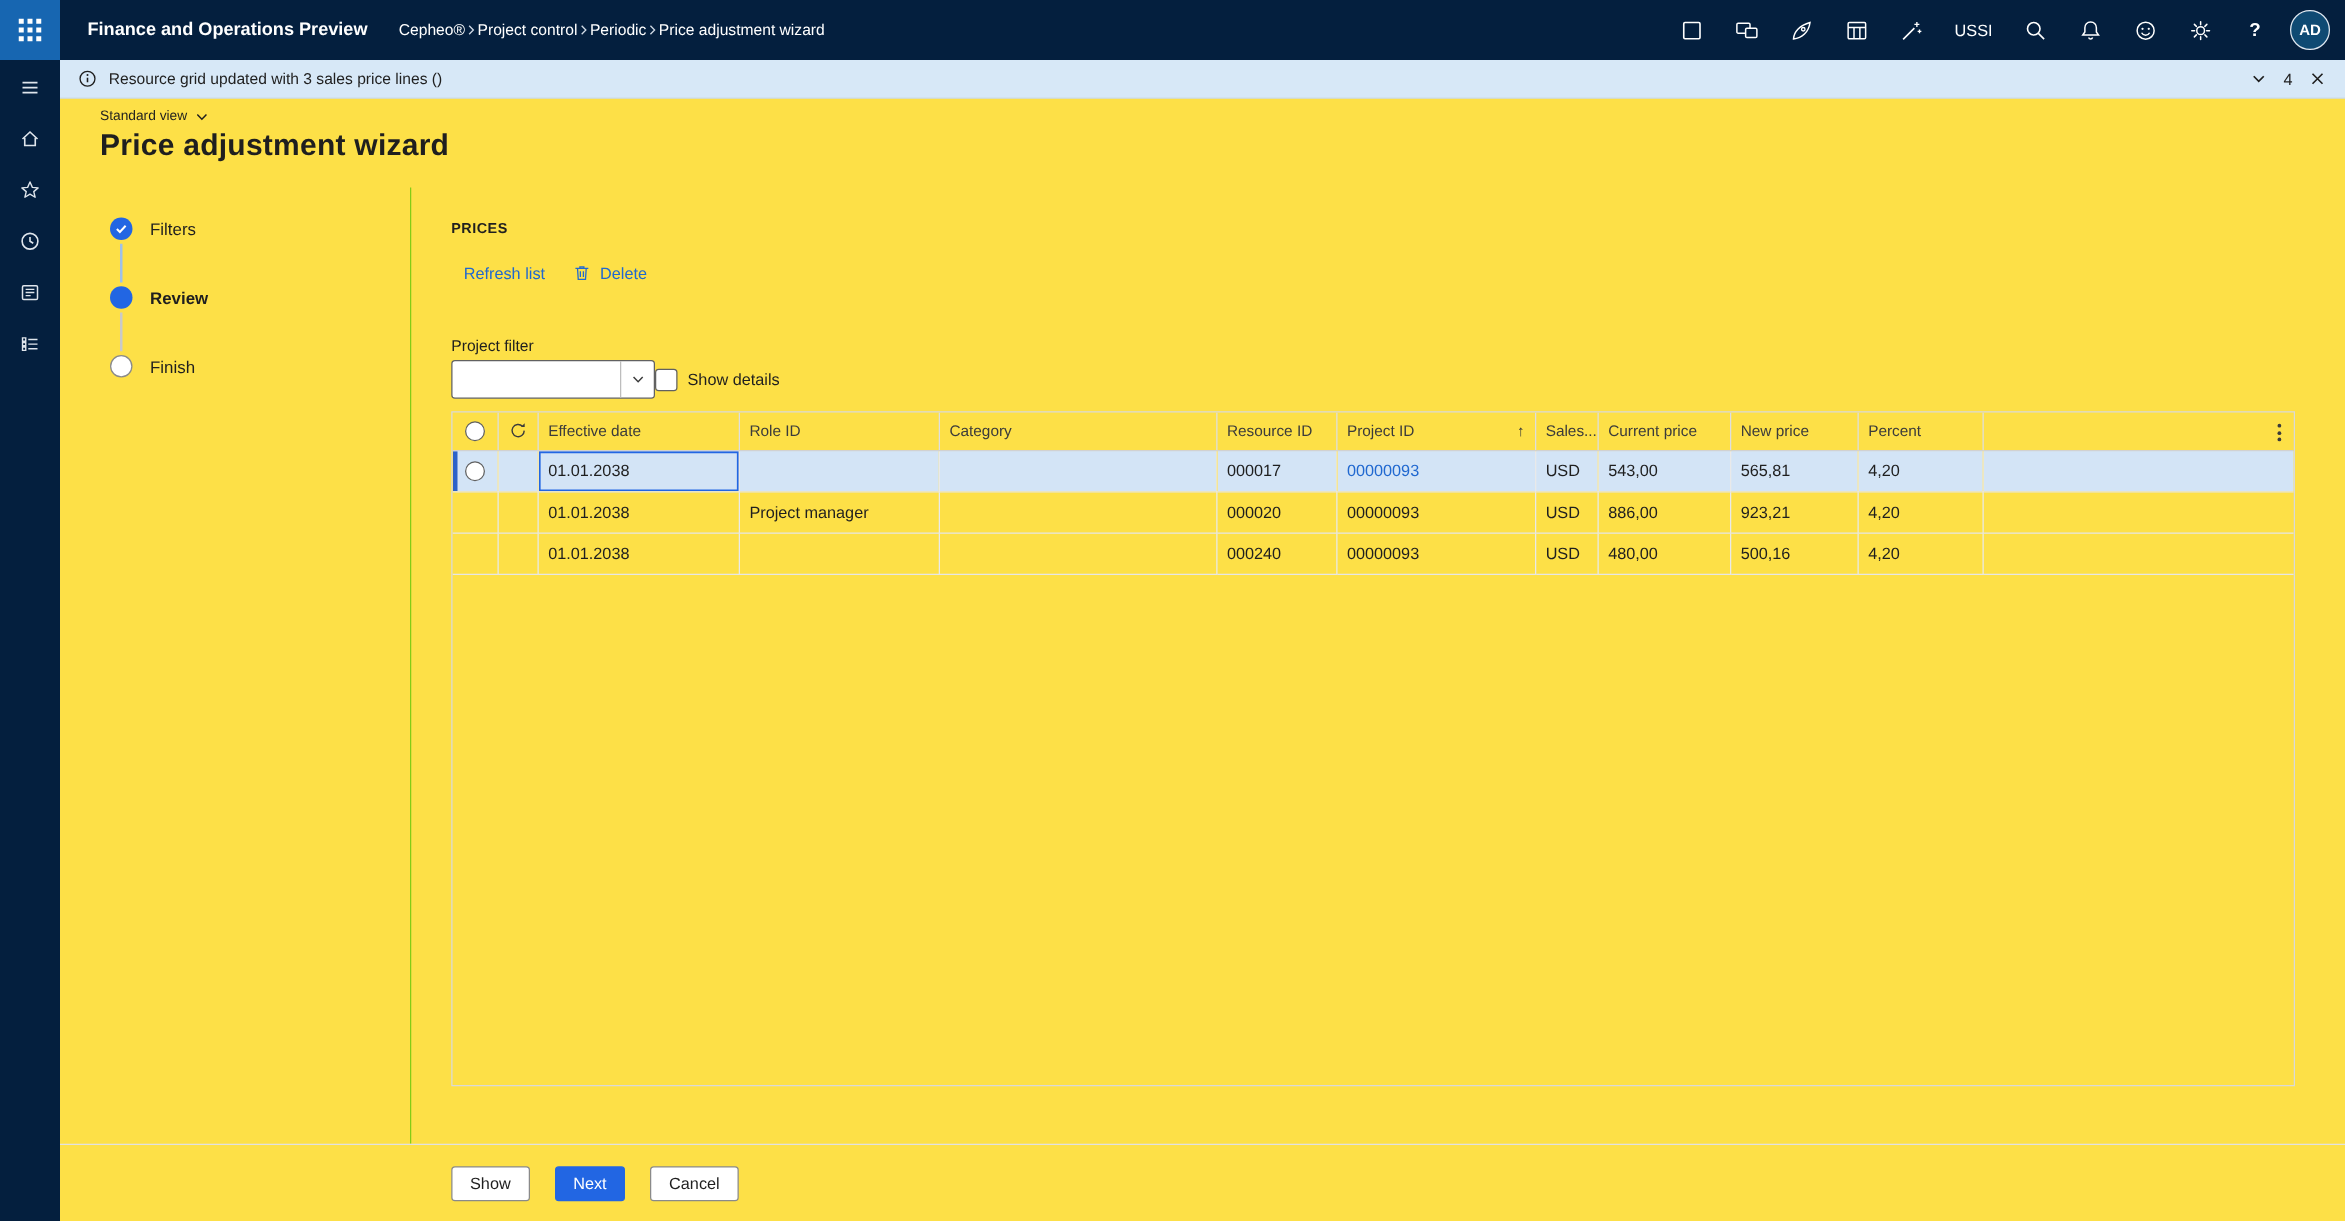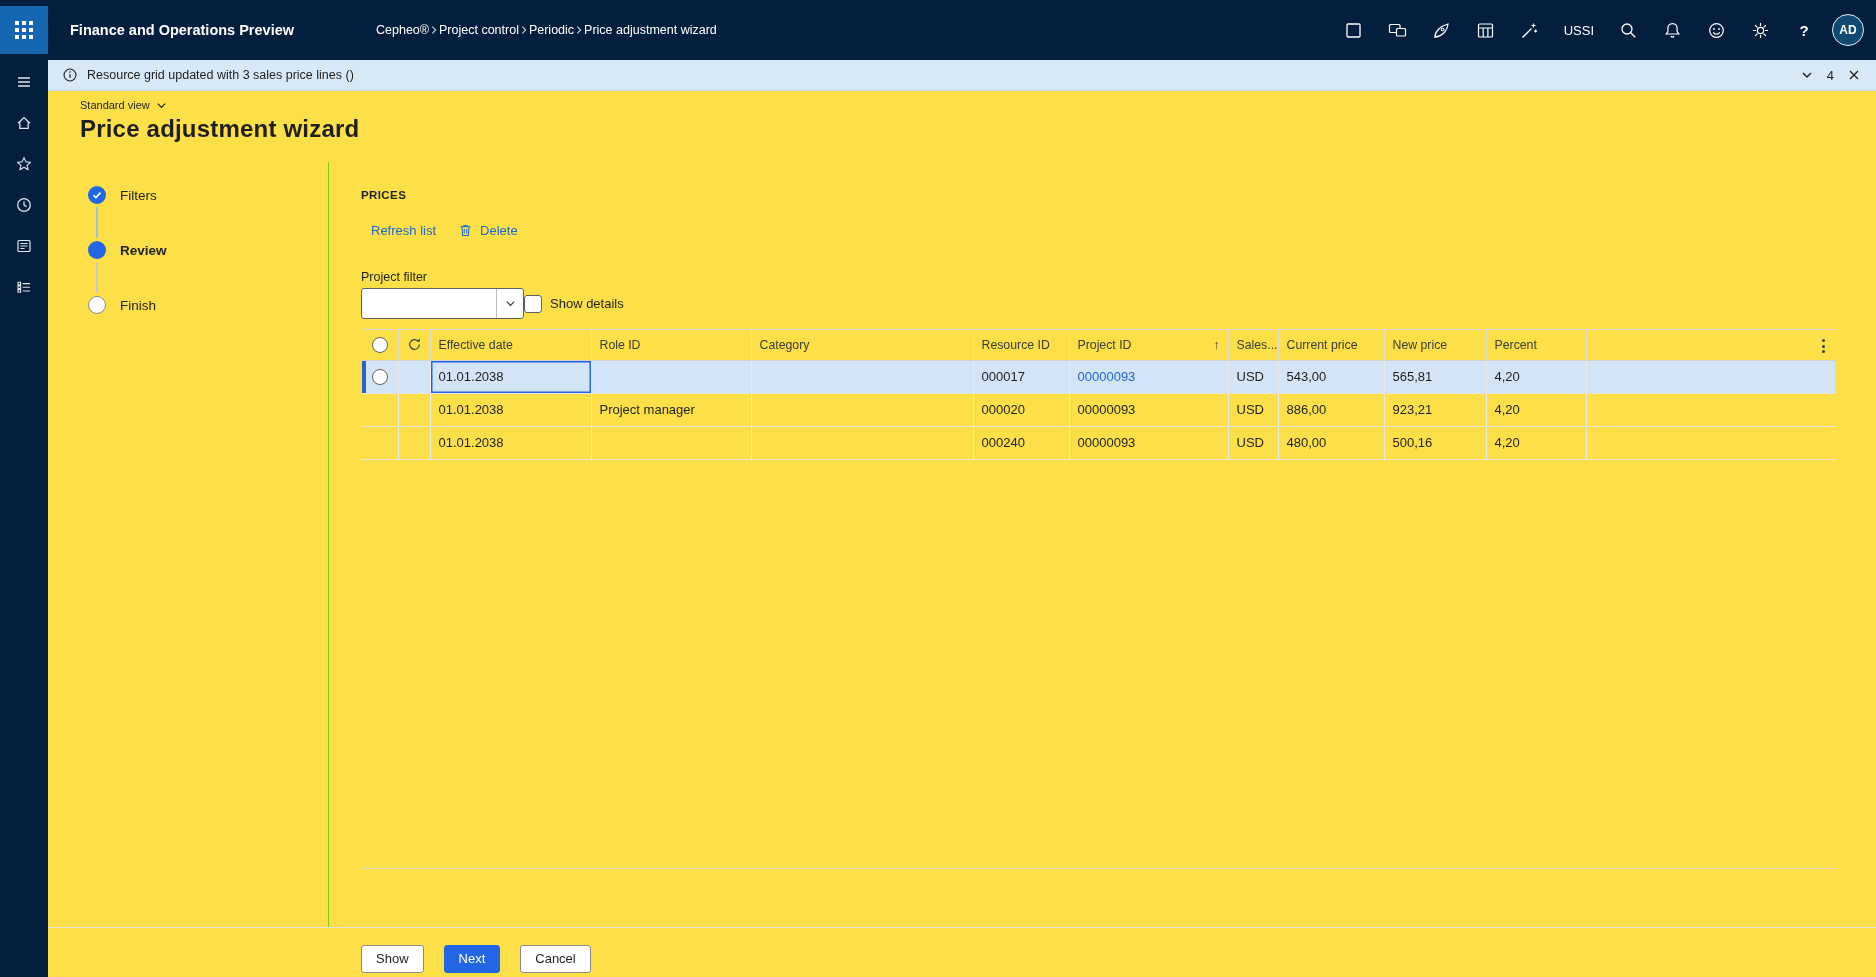--- a/index.html
+++ b/index.html
@@ -8,26 +8,26 @@
   }
   *{box-sizing:border-box}
   html,body{margin:0;padding:0}
   body{
     width:1876px;height:977px;overflow:hidden;background:#fff;color:#1f1f1f;
     font-family:"Liberation Sans","DejaVu Sans",sans-serif;-webkit-font-smoothing:antialiased;
   }
   svg{display:block}
 
   
-  .topbar{height:60px;background:var(--header-bg);display:flex;align-items:center;color:#fff}
+  .topbar{height:48px;background:var(--header-bg);display:flex;align-items:center;color:#fff}
   .waffle{width:48px;height:48px;background:var(--waffle-bg);display:grid;place-items:center;cursor:pointer;flex:none}
   .waffle-grid{display:grid;grid-template-columns:repeat(3,4px);gap:3px}
   .waffle-grid i{width:4px;height:4px;background:#fff}
   .app-title{font-size:14.5px;font-weight:700;margin-left:22px;white-space:nowrap}
-  .breadcrumb{display:flex;align-items:center;margin-left:82px;font-size:12.5px;white-space:nowrap}
+  .breadcrumb{display:flex;align-items:center;margin-left:25px;font-size:12.5px;white-space:nowrap}
   .crumb{cursor:pointer}
   .crumb-sep{color:#cfd8e4}
   .topbar-right{margin-left:auto;display:flex;align-items:center;height:100%}
   .ticon{width:44px;height:48px;display:grid;place-items:center;cursor:pointer;color:#fff}
   .ticon svg{width:19px;height:19px}
   .env{font-size:13px;padding:0 12px;cursor:pointer}
   .help-glyph{font-size:15px;font-weight:600}
   .avatar{width:32px;height:32px;border-radius:50%;background:#0f4a73;border:1px solid #dfe8f1;display:grid;place-items:center;font-size:12px;font-weight:700;margin:0 12px 0 6px;cursor:pointer}
 
   
@@ -62,21 +62,21 @@
   .step-circle.upcoming{border:1.5px solid #8a8a8a;background:#fff}
   .step-label{font-size:13.5px}
   .step-row.is-active .step-label{font-weight:700}
   .connector{width:2px;height:31px;margin:3px 0 3px 8px;background:#c9c9c9}
   .connector.done{background:#9ec0ea}
 
   
   .content{flex:1;padding:26px 0 0 32px;min-width:0}
   .desc{font-size:13px;line-height:15px;margin:0 0 10px}
   .section-title{font-size:11.5px;line-height:14px;font-weight:700;letter-spacing:.4px;margin:0 0 18px}
-  .toolbar{display:flex;align-items:center;gap:22px;height:20px;margin:0 0 30px;padding-left:10px}
+  .toolbar{display:flex;align-items:center;gap:22px;height:20px;margin:0 0 42px;padding-left:10px}
   .tool-link{display:flex;align-items:center;gap:7px;color:var(--link);font-size:13px;cursor:pointer}
   .tool-link svg{width:15px;height:15px}
   .filter-label{font-size:12.5px;line-height:15px;margin:0 0 3px}
   .filter-row{display:flex;align-items:center;height:31px;margin:0 0 10px}
   .combo{width:163px;height:31px;border:1px solid #616161;border-radius:3px;background:#fff;display:flex;align-items:center;cursor:pointer}
   .combo-value{flex:1;padding:0 8px;font-size:13px}
   .combo-btn{width:27px;height:100%;display:grid;place-items:center;border-left:1px solid #bdbdbd;color:#3b3b3b}
   .combo-btn svg{width:11px;height:11px}
   .checkbox-wrap{display:flex;align-items:center;gap:8px;cursor:pointer}
   .checkbox{width:18px;height:18px;border:1px solid #616161;border-radius:3px;background:#fff;flex:none}

